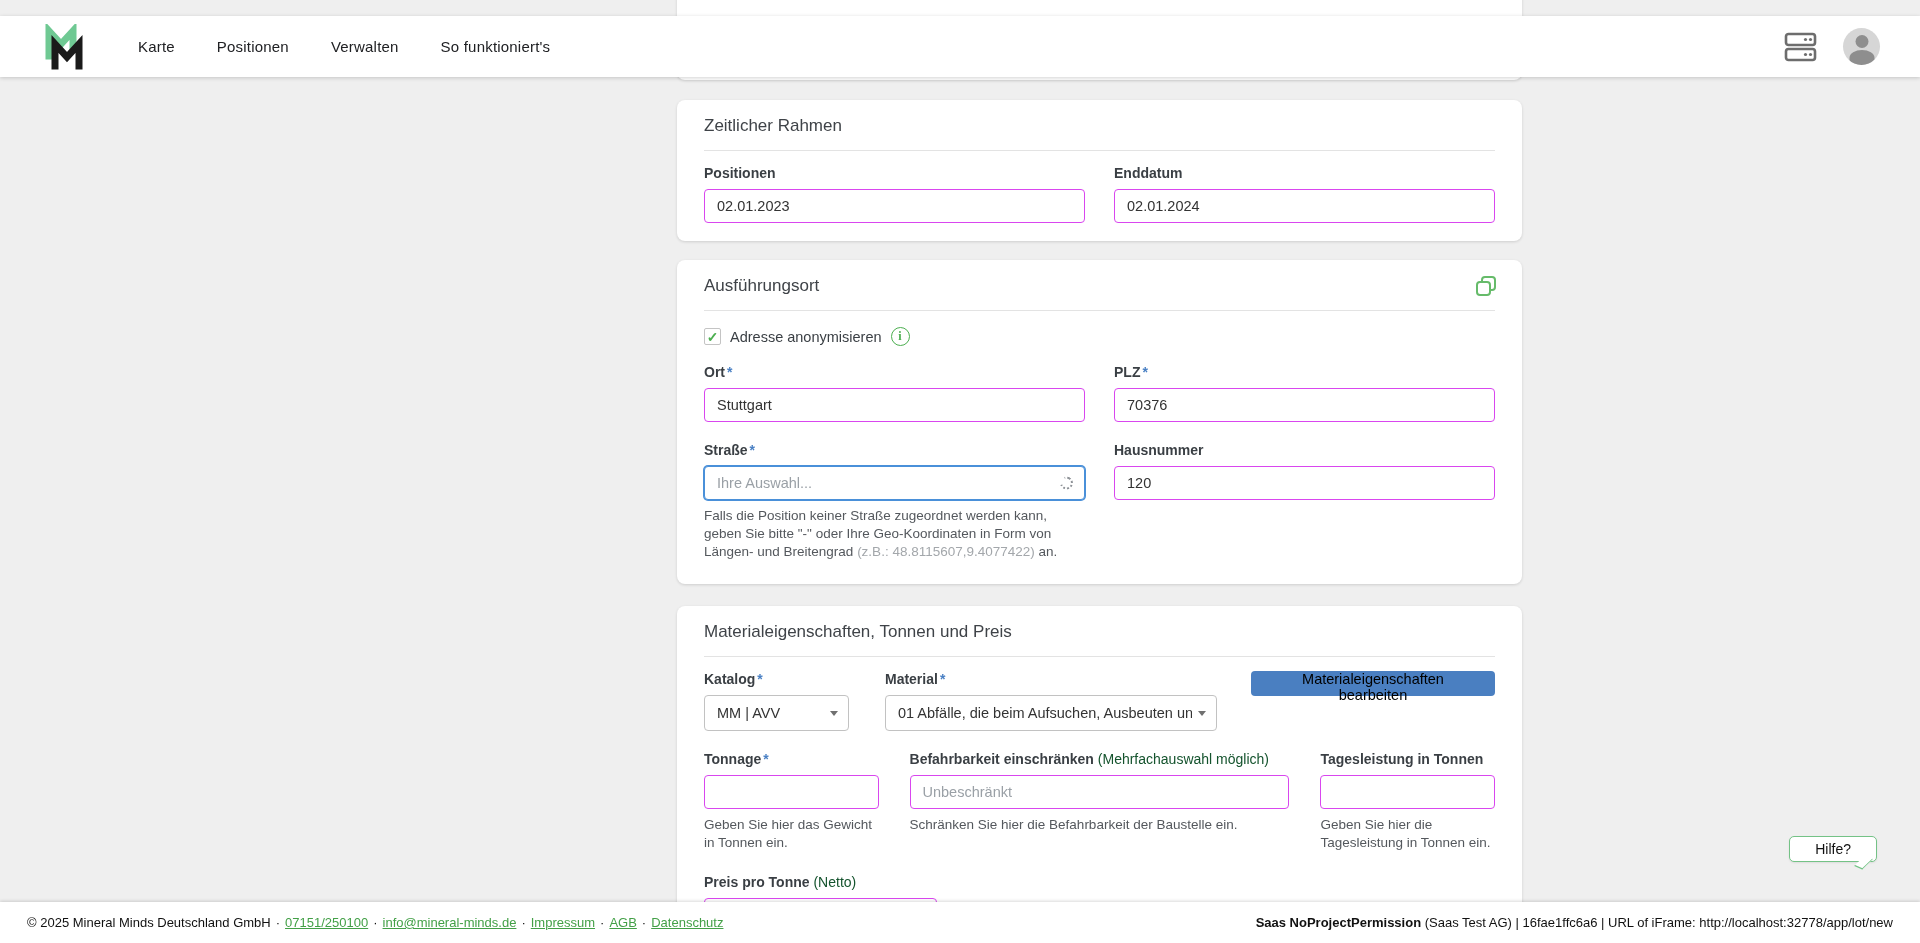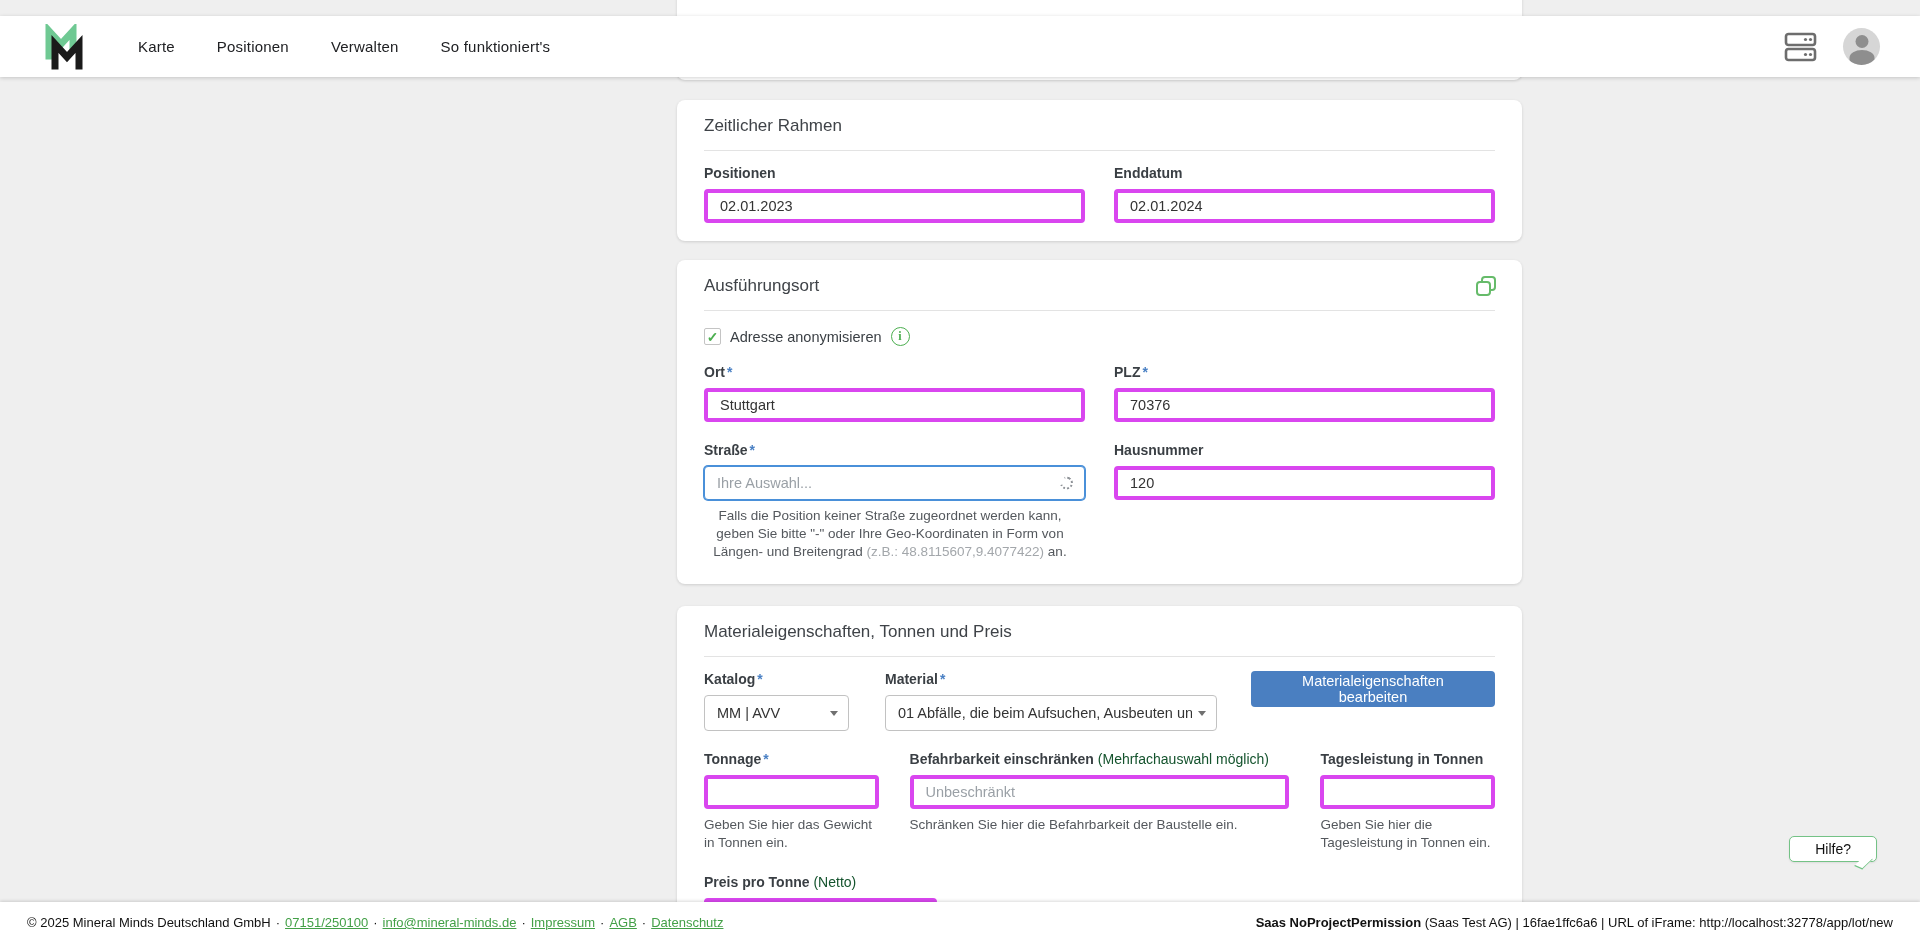--- a/index.html
+++ b/index.html
@@ -26,21 +26,21 @@
   .card-ort  { top:260px; height:324px; }
   .card-mat  { top:606px; height:380px; }
 
   .card-title { font-size:17px; font-weight:400; color:#3f4348; }
   .divider { border:none; border-top:1px solid #e3e3e3; margin-top:14px; }
 
   .grid2 { display:grid; grid-template-columns:1fr 1fr; column-gap:29px; }
   .field-label { font-size:14px; font-weight:700; color:#3a3f44; margin-bottom:8px; display:block; }
   .req { color:#4a80c4; font-weight:700; margin-left:2px; }
   .label-note { font-weight:400; color:#14532d; }
-  .tinput { width:100%; height:34px; border:4px solid #d946ef; border-radius:4px; padding:0 12px;
+  .tinput { width:100%; height:34px; border:1px solid #d946ef; border-radius:4px; padding:0 12px;
     font-size:14.5px; color:#333; font-family:"Liberation Sans", sans-serif; background:#fff; outline:none; }
   .tinput::placeholder { color:#9aa0a6; }
   .hint { font-size:13.5px; color:#54585d; line-height:1.32; margin-top:7px; }
   .hint-light { color:#a3a7ab; }
 
   
   .check-row { display:flex; align-items:center; gap:9px; margin-top:16px; margin-bottom:18px; }
   .checkbox { width:17px; height:17px; border:1px solid #c4c4c4; border-radius:2px; background:#fff;
     display:flex; align-items:center; justify-content:center; cursor:pointer;
     color:#4caf50; font-size:14px; font-weight:700; line-height:1; }
@@ -49,32 +49,32 @@
     font-size:12px; font-weight:700; display:flex; align-items:center; justify-content:center;
     font-family:"Liberation Serif", serif; cursor:pointer; }
 
   .copy-icon { position:absolute; top:14px; right:24px; width:24px; height:24px; cursor:pointer; }
 
   .row-gap { margin-top:20px; }
   .focus-input { border:1px solid #4a90d9; box-shadow:0 0 0 1px #4a90d9; }
   .input-wrap { position:relative; }
   .spinner { position:absolute; right:12px; top:50%; transform:translate(0,-50%) rotate(25deg);
     width:13px; height:13px; border:2px dotted #8f9398; border-radius:50%; border-left-color:transparent; }
-  .street-hint { width:372px;text-align:center; }
+  .street-hint { width:372px; }
 
   
   .mat-row { display:flex; align-items:flex-start; margin-top:14px; }
   .mat-col1 { width:148px; }
   .mat-col2 { width:332px; margin-left:36px; }
   .select { height:36px; border:1px solid #c2c2c2; border-radius:4px; background:#fff; display:flex;
     align-items:center; padding:0 10px 0 12px; cursor:pointer; }
   .select-text { flex:1; font-size:14.5px; color:#333; white-space:nowrap; overflow:hidden; }
   .caret { width:0; height:0; border-left:4.5px solid transparent; border-right:4.5px solid transparent;
     border-top:5.5px solid #707070; margin-left:6px; flex:none; }
-  .btn-primary { margin-left:34px; height:36px; padding:0 17px; background:#4a7fc1; color:#ffffff;
+  .btn-primary { margin-left:34px; height:25px; padding:0 17px; background:#4a7fc1; color:#000000;
     border:none; border-radius:4px; font-size:14.5px; font-family:"Liberation Sans", sans-serif; cursor:pointer; }
 
   .ton-row { display:flex; margin-top:20px; }
   .ton-col1 { width:175px; }
   .ton-col2 { width:381px; margin-left:31px; }
   .ton-col3 { width:175px; margin-left:31px; }
   .preis-block { margin-top:22px; width:233px; }
 
   
   .footer { position:absolute; left:0; bottom:0; width:1920px; height:41px; background:#fff;

